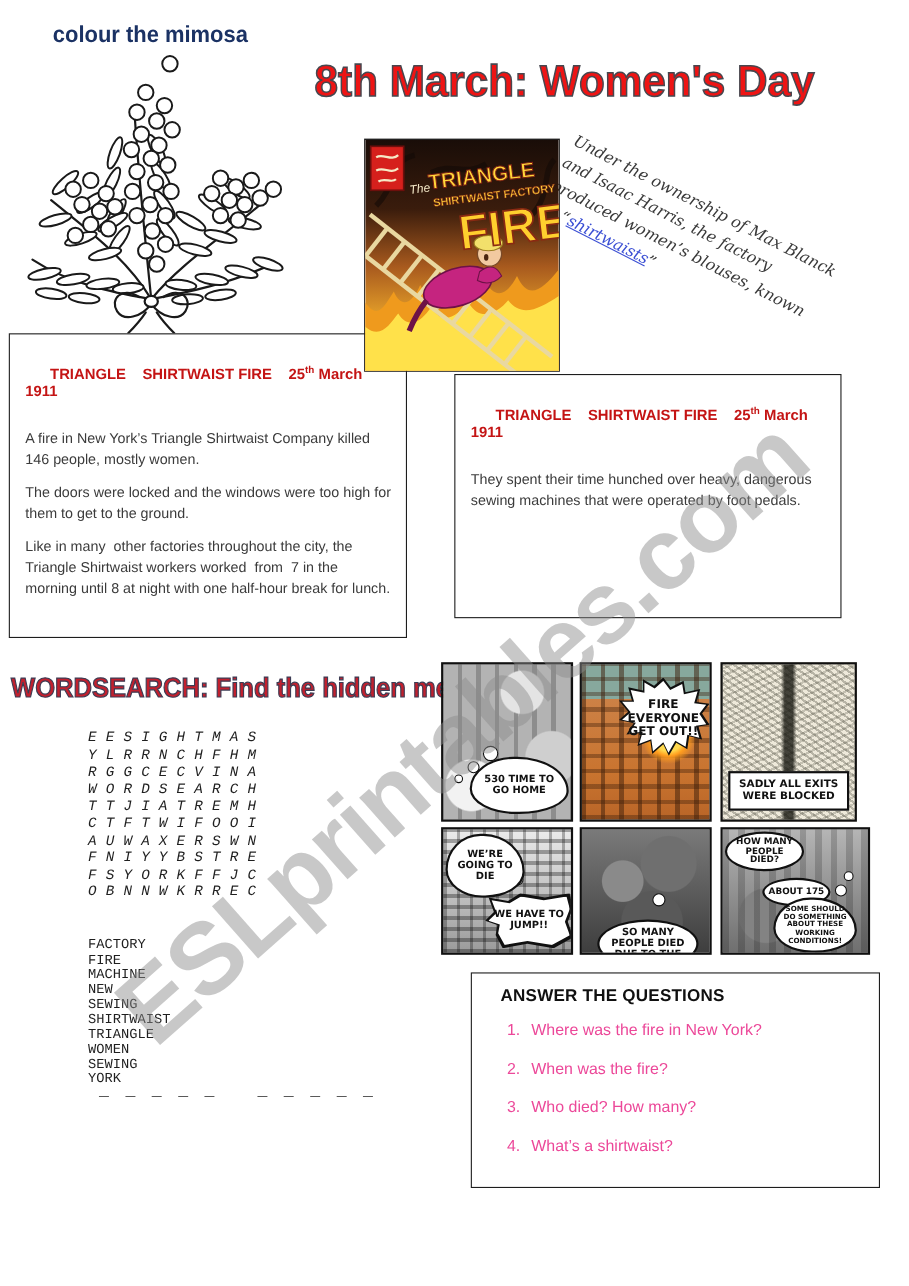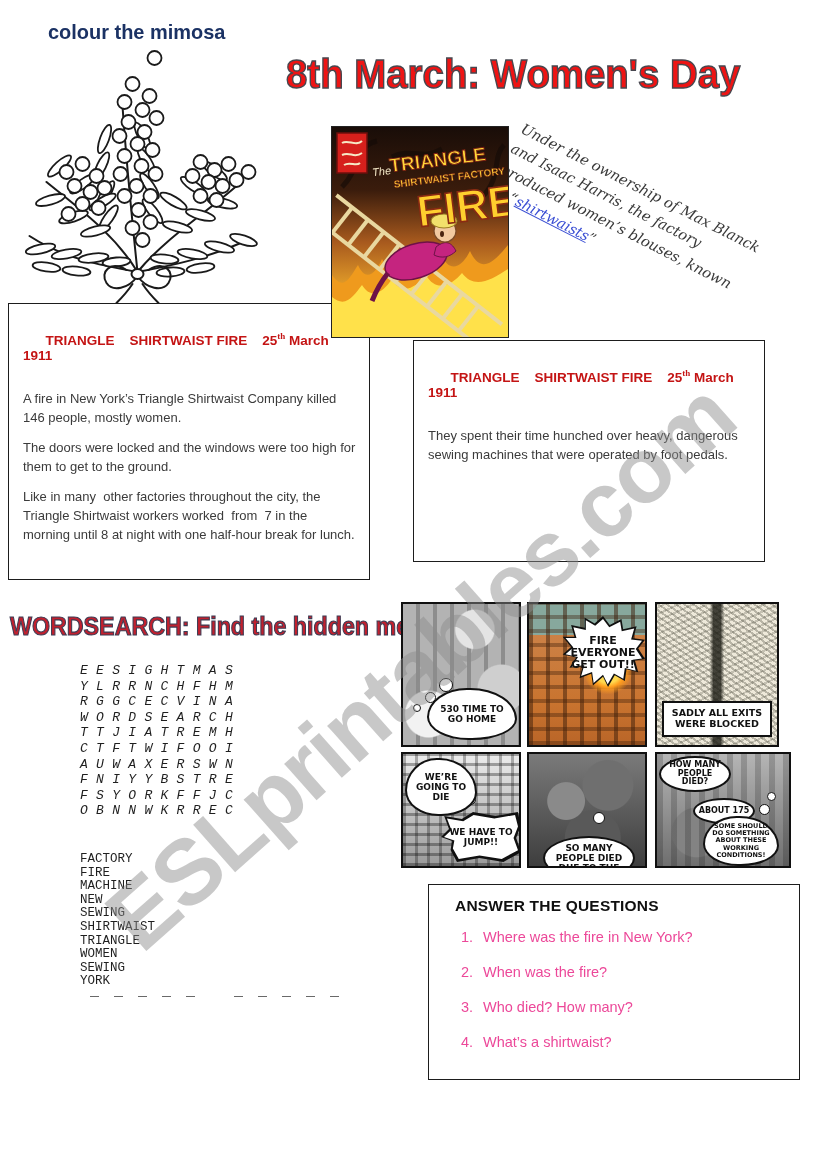--- a/index.html
+++ b/index.html
@@ -28,21 +28,21 @@
   .blurb{position:absolute;left:527px;top:118px;width:300px;transform:rotate(27deg);
     transform-origin:0 0;font-family:"DejaVu Serif",serif;font-style:italic;
     font-size:14.5px;line-height:1.55;color:#3a3a3a;z-index:4;}
   .blurb a{color:#3b4fd4;text-decoration:underline;}
 
   
   .tbox{position:absolute;background:#fff;border:1.6px solid #1d1d1d;padding:10px 12px;z-index:2;}
   .box-left{left:8px;top:303px;width:362px;height:277px;box-sizing:border-box;}
   .box-right{left:413px;top:340px;width:352px;height:222px;box-sizing:border-box;padding-right:22px;}
   .box-head{color:#c41414;font-weight:bold;font-size:13.5px;white-space:pre-wrap;margin:2px 0 6px 2px;}
-  .box-head sup{font-size:9px;font-family:Liberation Serif, serif;}
+  .box-head sup{font-size:9px;}
   .tbox p{font-size:13px;line-height:19px;margin:11px 0 0 2px;white-space:pre-wrap;color:#3b3b3b;}
 
   
   .ws-heading{position:absolute;left:10px;top:612px;font-size:25px;font-weight:bold;color:#c2202e;
     -webkit-text-stroke:1.1px #3c3c54;transform:scaleX(.93);transform-origin:left top;white-space:nowrap;}
   .ws-grid{position:absolute;left:80px;top:663px;font-family:"Liberation Mono",monospace;
     font-size:13px;color:#1f1f1f;font-style:italic;}
   .ws-row{letter-spacing:8.3px;line-height:15.6px;white-space:nowrap;}
   .ws-words{position:absolute;left:80px;top:853px;font-family:"Liberation Mono",monospace;
     font-size:12.5px;color:#1f1f1f;}

